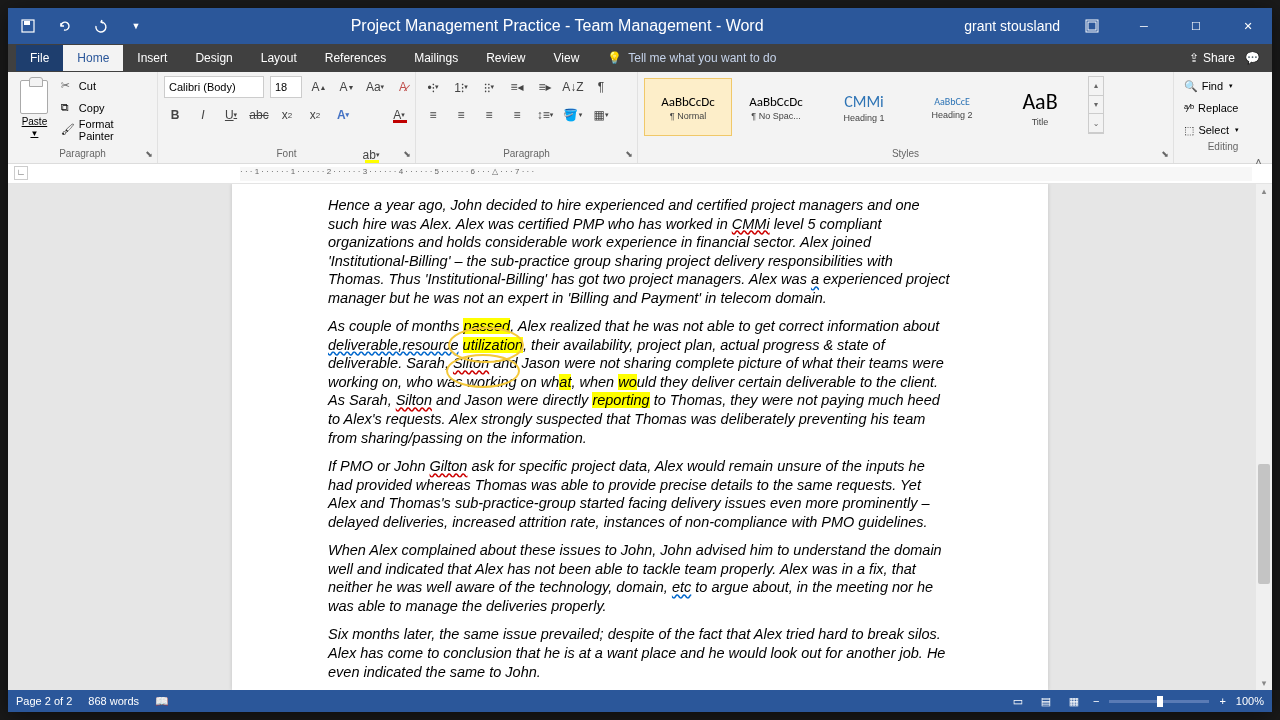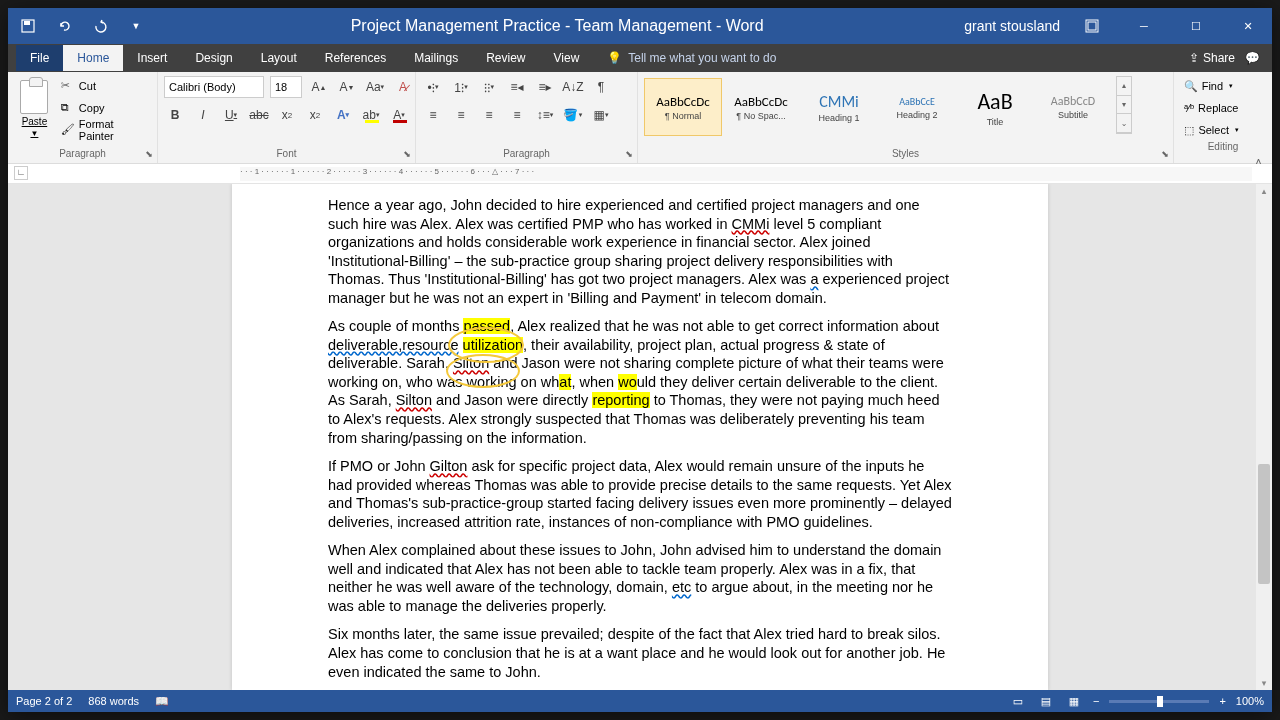--- a/index.html
+++ b/index.html
@@ -35,39 +35,39 @@
 .fsize { width: 32px; }
 .icon-btn { width: 22px; height: 22px; display: flex; align-items: center; justify-content: center; font-size: 12px; color: #444; border: 1px solid transparent; }
 .bold { font-weight: bold; }
 .italic { font-style: italic; }
 .underline { text-decoration: underline; }
 .strike { text-decoration: line-through; }
 .highlight-btn { position: relative; }
 .highlight-btn::after { content: ''; position: absolute; bottom: 2px; left: 4px; width: 14px; height: 3px; background: #ffff00; }
 .fontcolor-btn::after { content: ''; position: absolute; bottom: 2px; left: 4px; width: 14px; height: 3px; background: #c00000; }
 .styles-gallery { display: flex; gap: 0; align-items: flex-start; padding-top: 2px; }
-.style-item { width: 78px; height: 58px; border: 1px solid transparent; display: flex; flex-direction: column; align-items: center; justify-content: center; font-size: 9px; color: #444; }
+.style-item { width: 88px; height: 58px; border: 1px solid transparent; display: flex; flex-direction: column; align-items: center; justify-content: center; font-size: 9px; color: #444; }
 .style-item.sel { border: 1px solid #f0c869; background: #fdeec9; }
 .style-preview { font-family: 'Calibri', sans-serif; color: #000; display: block; margin-bottom: 2px; }
 .sp-normal { font-size: 13px; }
 .sp-nospace { font-size: 13px; }
 .sp-h1 { font-size: 16px; color: #2e74b5; }
 .sp-h2 { font-size: 10px; color: #2e74b5; }
 .sp-title { font-size: 22px; }
 .sp-sub { font-size: 12px; color: #888; }
 .gallery-more { width: 16px; display: flex; flex-direction: column; border: 1px solid #ccc; height: 58px; }
 .gallery-more div { flex: 1; display: flex; align-items: center; justify-content: center; font-size: 8px; color: #666; border-bottom: 1px solid #ccc; }
 .editing-col { display: flex; flex-direction: column; gap: 2px; font-size: 11px; padding-top: 2px; }
 .editing-item { display: flex; align-items: center; gap: 4px; height: 20px; padding: 0 4px; }
 .ruler-area { background: #fff; height: 20px; border-bottom: 1px solid #e4e4e4; position: relative; }
 .ruler-corner { position: absolute; left: 6px; top: 2px; width: 14px; height: 14px; border: 1px solid #ccc; font-size: 9px; text-align: center; color: #666; }
 .ruler { position: absolute; left: 232px; right: 20px; top: 3px; height: 14px; background: #f7f7f7; font-size: 8px; color: #666; }
 .doc-area { flex: 1; background: #e6e6e6; position: relative; overflow: hidden; display: flex; justify-content: center; }
 .page { width: 816px; background: #fff; margin-top: 0; padding: 12px 96px 20px 96px; font-family: Calibri, sans-serif; font-size: 14.5px; line-height: 1.28; color: #000; box-shadow: 0 0 4px rgba(0,0,0,0.15); }
-.page p { margin-bottom: 10px; }
+.page p { margin-bottom: 10px; font-style: italic; }
 .hl { background: #ffff00; }
 .wavy-red { text-decoration: underline wavy #c00; text-decoration-skip-ink: none; }
 .wavy-blue { text-decoration: underline wavy #06c; text-decoration-skip-ink: none; }
 .annot { position: absolute; border: 2px solid #f5c93a; border-radius: 50%; pointer-events: none; }
 .scrollbar-v { position: absolute; right: 0; top: 0; bottom: 0; width: 16px; background: #f0f0f0; }
 .scroll-thumb { position: absolute; right: 2px; width: 12px; background: #c4c4c4; border-radius: 2px; }
 .statusbar { height: 22px; background: #2b579a; color: #fff; display: flex; align-items: center; font-size: 11px; padding: 0 8px; gap: 16px; }
 .status-right { margin-left: auto; display: flex; align-items: center; gap: 10px; }
 .zoom-slider { width: 100px; height: 3px; background: #5a7bb5; position: relative; }
 .zoom-thumb { position: absolute; left: 48px; top: -4px; width: 6px; height: 11px; background: #fff; }
@@ -177,21 +177,21 @@
           <div class="icon-btn" style="color:#c0504d;">A̷</div>
         </div>
         <div class="font-row2">
           <div class="icon-btn bold">B</div>
           <div class="icon-btn italic">I</div>
           <div class="icon-btn underline">U<span style="font-size:7px;">▾</span></div>
           <div class="icon-btn strike">abc</div>
           <div class="icon-btn">x<sub style="font-size:8px;">2</sub></div>
           <div class="icon-btn">x<sup style="font-size:8px;">2</sup></div>
           <div class="icon-btn" style="color:#4472c4;font-weight:bold;">A<span style="font-size:7px;">▾</span></div>
-          <div class="icon-btn highlight-btn" style="position:relative;">ab<span style="font-size:7px;">▾</span></div>
+          <div class="icon-btn highlight-btn" style="position:relative;margin-top:40px;">ab<span style="font-size:7px;">▾</span></div>
           <div class="icon-btn fontcolor-btn" style="position:relative;">A<span style="font-size:7px;">▾</span></div>
         </div>
       </div>
       <div class="group-label">Font</div>
       <div class="launcher">⬊</div>
     </div>
 
     <div class="group" style="width:222px;">
       <div class="group-body" style="flex-direction:column;gap:4px;">
         <div class="font-row1">
@@ -232,24 +232,20 @@
               <span class="style-preview sp-h1">CMMi</span>
               <span>Heading 1</span>
             </div>
             <div class="style-item">
               <span class="style-preview sp-h2">AaBbCcE</span>
               <span>Heading 2</span>
             </div>
             <div class="style-item">
               <span class="style-preview sp-title">AaB</span>
               <span>Title</span>
-            </div>
-            <div class="style-item">
-              <span class="style-preview sp-sub">AaBbCcD</span>
-              <span>Subtitle</span>
             </div>
           </div>
         <div class="gallery-more">
             <div>▴</div>
             <div>▾</div>
             <div>⌄</div>
           </div>
       </div>
       <div class="group-label">Styles</div>
       <div class="launcher">⬊</div>

